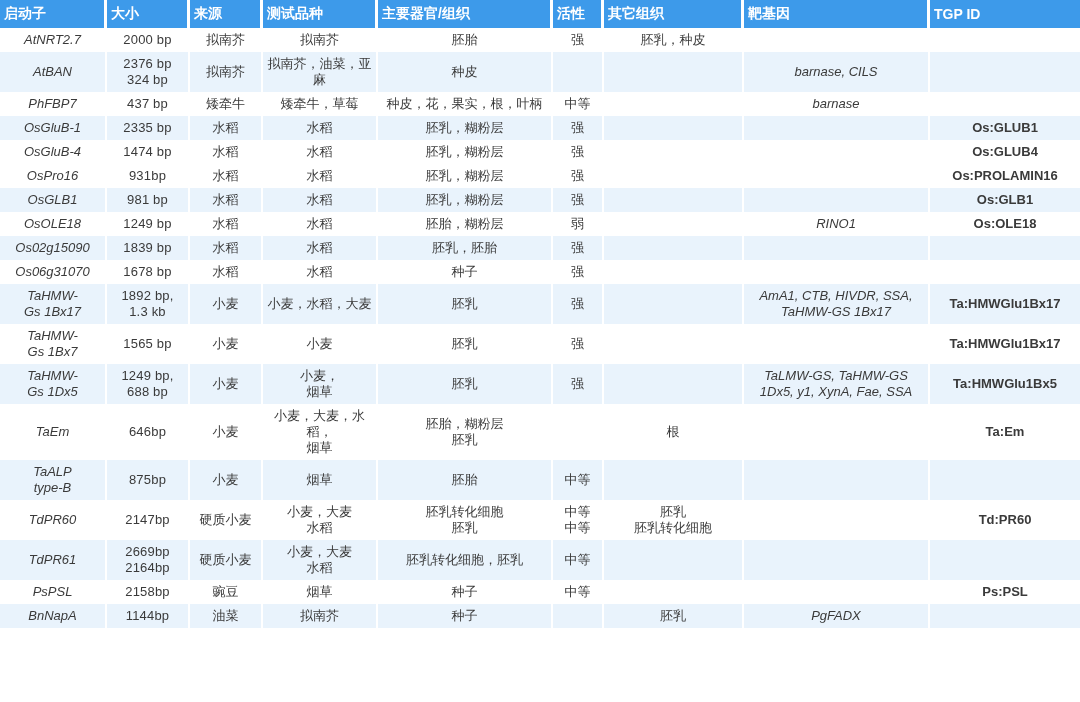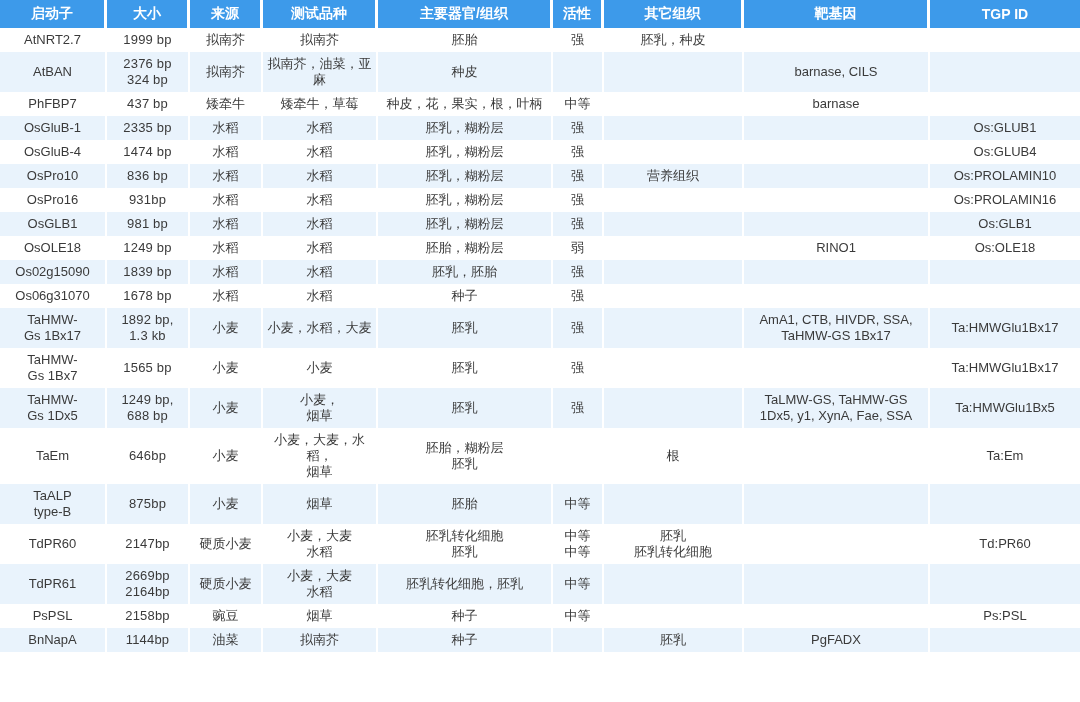--- a/index.html
+++ b/index.html
@@ -13,39 +13,39 @@
     width:1080px;height:702px;overflow:hidden;
     font-family:"Liberation Sans","DejaVu Sans",sans-serif;
   }
   table{
     width:1080px;border-collapse:separate;border-spacing:0;table-layout:fixed;
   }
   th{
     background:var(--header-bg);
     color:var(--header-text);
     font-size:14px;font-weight:bold;
-    padding:5px 10px;
+    padding:5px 4px;
     border-right:3px solid #fff;
-    text-align:center;
+    text-align:left;
     white-space:nowrap;
     overflow:hidden;
   }
   th:last-child{border-right:none;margin-left:44px;}
   td{
     color:var(--text-color);
     font-size:13px;line-height:16px;
     padding:4px 2px;
     text-align:center;vertical-align:middle;
     border-right:2px solid #fff;
     white-space:pre-line;
     overflow:hidden;
   }
-  td:last-child{border-right:none;}
+  td:last-child{border-right:none;font-weight:bold;}
   tr.alt td{background:var(--row-alt-bg);}
-  td.col-promoter,td.col-target{}
+  td.col-promoter,td.col-target{font-style:italic;}
   td.col-size{letter-spacing:0.2px;}
 </style>
 </head>
 <body>
 
 <div>
   <table>
     <colgroup>
       <col style="width:107px">
       <col style="width:83px">
@@ -66,21 +66,21 @@
           <th>主要器官/组织</th>
           <th>活性</th>
           <th>其它组织</th>
           <th>靶基因</th>
           <th>TGP ID</th>
         </tr>
     </thead>
     <tbody id="table-body">
         <tr>
           <td class="col-promoter">AtNRT2.7</td>
-          <td class="col-size">1999 bp</td>
+          <td class="col-size">2000 bp</td>
           <td class="col-source">拟南芥</td>
           <td class="col-species">拟南芥</td>
           <td class="col-organ">胚胎</td>
           <td class="col-activity">强</td>
           <td class="col-other">胚乳，种皮</td>
           <td class="col-target"></td>
           <td class="col-tgp"></td>
         </tr>
         <tr class="alt">
           <td class="col-promoter">AtBAN</td>
@@ -119,31 +119,20 @@
         <tr>
           <td class="col-promoter">OsGluB-4</td>
           <td class="col-size">1474 bp</td>
           <td class="col-source">水稻</td>
           <td class="col-species">水稻</td>
           <td class="col-organ">胚乳，糊粉层</td>
           <td class="col-activity">强</td>
           <td class="col-other"></td>
           <td class="col-target"></td>
           <td class="col-tgp">Os:GLUB4</td>
-        </tr>
-        <tr class="alt">
-          <td class="col-promoter">OsPro10</td>
-          <td class="col-size">836 bp</td>
-          <td class="col-source">水稻</td>
-          <td class="col-species">水稻</td>
-          <td class="col-organ">胚乳，糊粉层</td>
-          <td class="col-activity">强</td>
-          <td class="col-other">营养组织</td>
-          <td class="col-target"></td>
-          <td class="col-tgp">Os:PROLAMIN10</td>
         </tr>
         <tr>
           <td class="col-promoter">OsPro16</td>
           <td class="col-size">931bp</td>
           <td class="col-source">水稻</td>
           <td class="col-species">水稻</td>
           <td class="col-organ">胚乳，糊粉层</td>
           <td class="col-activity">强</td>
           <td class="col-other"></td>
           <td class="col-target"></td>

